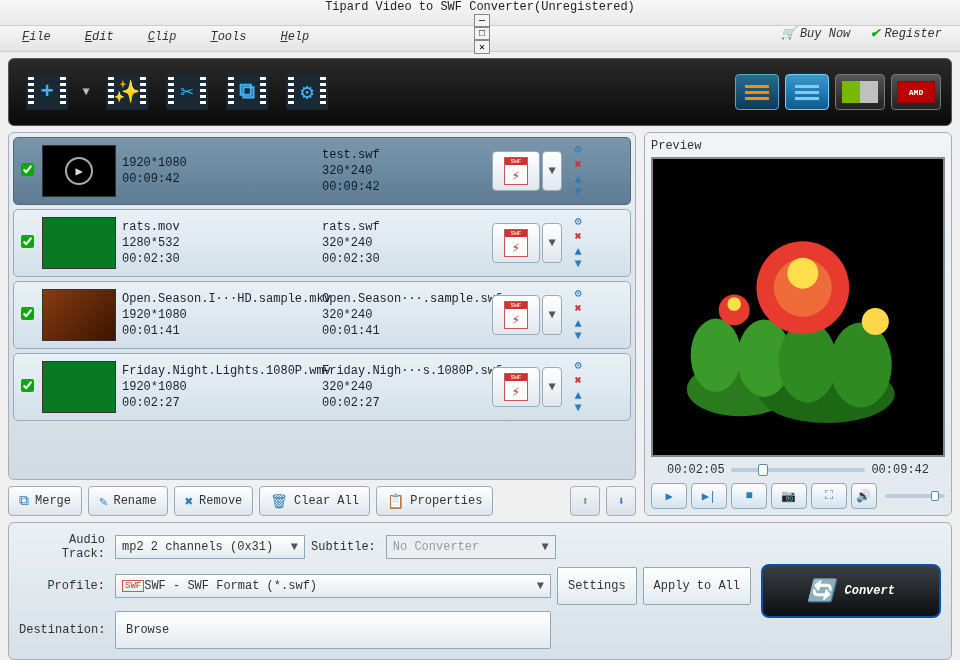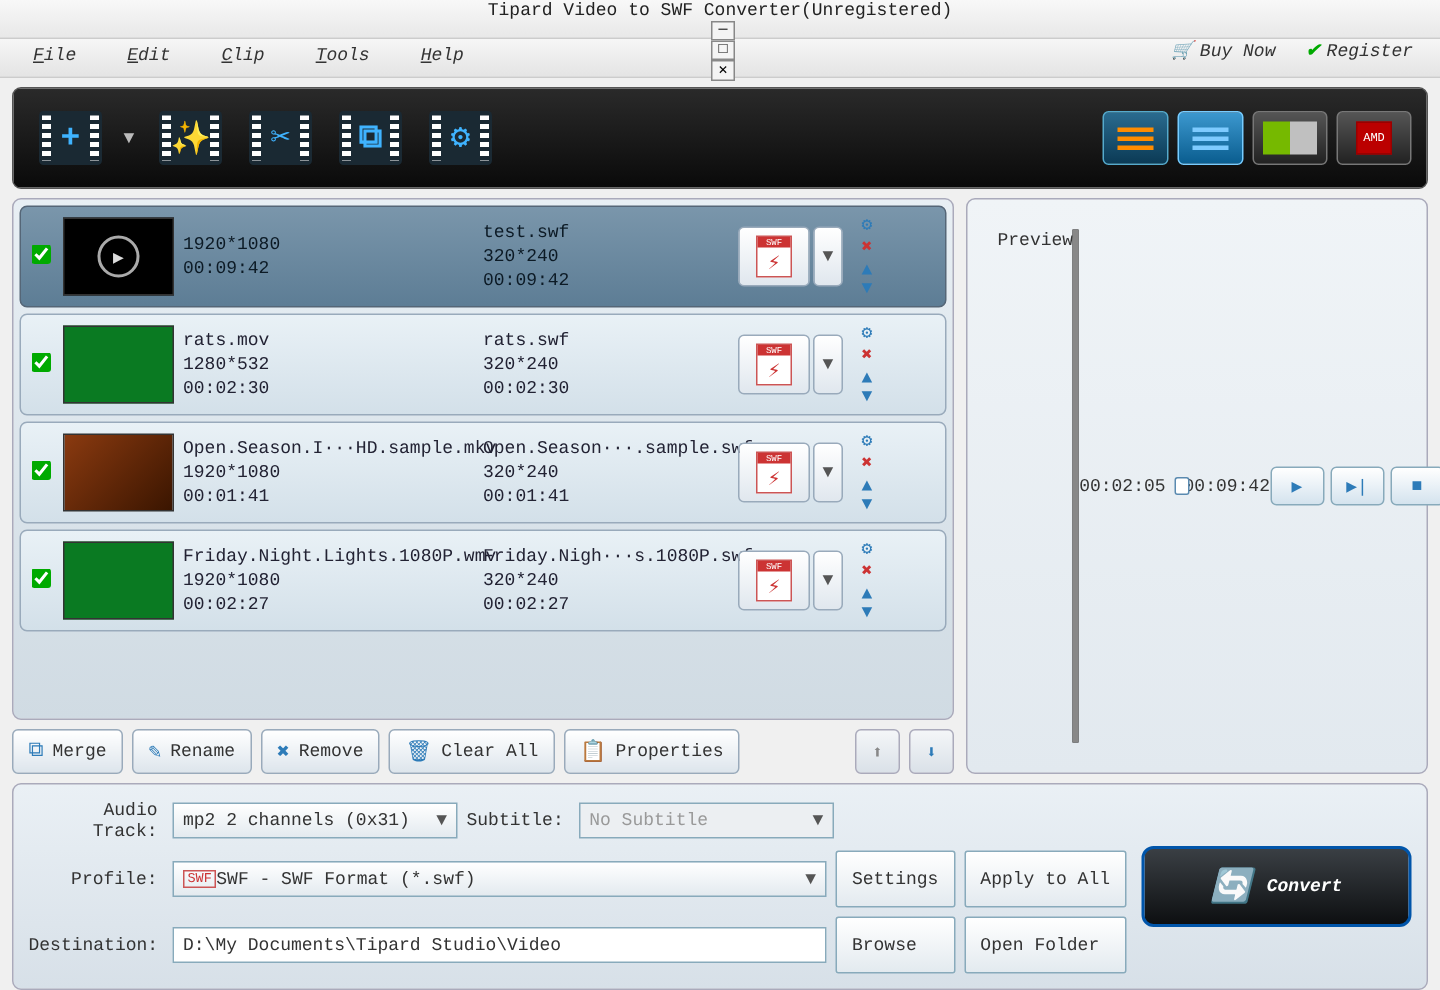--- a/index.html
+++ b/index.html
@@ -21,21 +21,21 @@
   .film-icon { width: 42px; height: 36px; background: #1a2933; border-radius: 3px; position: relative; display: flex; align-items: center; justify-content: center; }
   .film-icon::before, .film-icon::after { content:""; position:absolute; top:3px; bottom:3px; width:6px; background:repeating-linear-gradient(#fff 0 3px,#1a2933 3px 6px); }
   .film-icon::before { left:2px; } .film-icon::after { right:2px; }
   .film-icon .overlay { color:#3fb3ff; font-size:22px; font-weight:bold; }
   .tb-spacer { flex: 1; }
   .toggle-btn { width: 44px; height: 36px; border-radius: 4px; margin-left: 6px; display:flex; align-items:center; justify-content:center; }
   .toggle-btn.alt1 { background: linear-gradient(#2a6b8f,#0b3a55); border:1px solid #5ac; }
   .toggle-btn.alt2 { background: linear-gradient(#3c98cf,#0a5d8f); border:1px solid #7cf; }
   .brand-btn { width: 50px; height: 36px; border-radius: 4px; background: linear-gradient(#555,#222); border:1px solid #777; margin-left: 6px; display:flex; align-items:center; justify-content:center; }
   .nv-logo { width:36px; height:22px; background:linear-gradient(90deg,#76b900 0 50%, #c0c0c0 50% 100%); }
-  .amd-logo { width:24px; height:22px; background:#b00; color:#fff; font-size:8px; font-weight:normal; display:flex; align-items:center; justify-content:center; border:1px solid #900; }
+  .amd-logo { width:38px; height:22px; background:#b00; color:#fff; font-size:8px; font-weight:bold; display:flex; align-items:center; justify-content:center; border:1px solid #900; }
 
   .content { display: flex; padding: 0 8px 6px 8px; gap: 8px; height: 390px; }
   .left-col { flex: 1; display:flex; flex-direction:column; }
   .list-area { flex: 1; background: linear-gradient(#e8eff4,#d0dbe3); border: 1px solid #aab; border-radius: 6px; padding: 4px; overflow: hidden; }
   .row { display: flex; align-items: center; height: 68px; border: 1px solid #9ab; border-radius: 5px; margin-bottom: 4px; padding: 4px; background: linear-gradient(#e9f1f6,#d3e0e9); }
   .row.selected { background: linear-gradient(#7a96ab,#5d7d95); border-color:#567; }
   .row .chk { width: 18px; text-align:center; }
   .row .chk input { accent-color:#0a0; }
   .thumb { width: 74px; height: 52px; background:#000; border:1px solid #333; margin: 0 6px; display:flex; align-items:center; justify-content:center; position:relative; overflow:hidden; }
   .thumb.play { background:#000; }
@@ -56,25 +56,25 @@
   .x-ic { color:#c33; }
   .arrows-ic { color:#2d7bb8; font-size:10px; line-height:8px; display:flex; flex-direction:column; align-items:center; }
 
   .list-buttons { display:flex; gap:6px; margin-top:6px; align-items:center; }
   .lb { height: 30px; border:1px solid #9ab; border-radius:4px; background:linear-gradient(#fff,#dde5ec); display:flex; align-items:center; padding:0 10px; gap:6px; color:#333; }
   .lb .ic { color:#2d7bb8; font-size:14px; }
   .sq-btn { width:30px; height:30px; border:1px solid #aab; border-radius:4px; background:linear-gradient(#f4f6f8,#dae1e8); display:flex; align-items:center; justify-content:center; color:#888; }
   .sq-btn.active { color:#2d7bb8; }
 
   .right-col { width: 308px; display:flex; flex-direction:column; }
-  .preview-box { flex:1; border:1px solid #aab; border-radius:6px; background:linear-gradient(#f0f4f7,#e2e9ef); padding:20px; display:flex; }
+  .preview-box { flex:1; border:1px solid #aab; border-radius:6px; background:linear-gradient(#f0f4f7,#e2e9ef); padding:6px; display:flex; flex-direction:column; }
   .preview-label { color:#333; margin-bottom:4px; }
   .video-frame { flex:1; background:#000; border:2px solid #888; display:flex; align-items:center; justify-content:center; overflow:hidden; position:relative; }
   .cactus-svg { width:100%; height:100%; }
-  .time-row { display:flex; align-items:center; gap:6px; margin:6px 0; color:#333; font-size:11px; }
+  .time-row { display:flex; align-items:center; gap:6px; margin:6px 16px; color:#333; font-size:11px; }
   .slider { flex:1; height:4px; background:#bcd; position:relative; border-radius:2px; }
   .slider .thumb-s { position:absolute; left:20%; top:-4px; width:10px; height:12px; background:#fff; border:1px solid #5a8ab0; border-radius:2px; }
   .play-row { display:flex; gap:4px; align-items:center; }
   .pbtn { width:36px; height:26px; border:1px solid #8ab; border-radius:4px; background:linear-gradient(#fff,#d4e3ee); display:flex; align-items:center; justify-content:center; color:#2d7bb8; font-size:13px; }
   .vol-slider { flex:1; height:4px; background:#bcd; position:relative; border-radius:2px; margin-left:4px; }
   .vol-slider .th { position:absolute; right:10%; top:-3px; width:8px; height:10px; background:#fff; border:1px solid #5a8ab0; border-radius:2px; }
 
   .bottom { margin:0 8px 8px 8px; border:1px solid #aab; border-radius:6px; background:linear-gradient(#eaf0f5,#d7e0e8); padding:10px 10px; display:flex; gap:10px; align-items:center; }
   .form-area { flex:1; display:grid; grid-template-columns: 90px 1fr auto auto; gap:6px 6px; align-items:center; }
   .form-area label { text-align:right; color:#333; padding-right:4px; }
@@ -372,46 +372,40 @@
 <div class="bottom">
   <div class="form-area">
     <label>Audio Track:</label>
     <div style="display:flex; gap:6px; align-items:center; grid-column: 2 / span 3;">
       <div class="combo" style="width:190px">
           <span>mp2 2 channels (0x31)</span>
           <span class="arrow">▼</span>
         </div>
       <label>Subtitle:</label>
       <div class="combo dis" style="width:170px">
-          <span>No Subtitle</span>
+          <span>No Converter</span>
           <span class="arrow">▼</span>
         </div>
     </div>
 
     <label>Profile:</label>
     <div class="combo">
         <span style="color:#c33;font-size:9px;border:1px solid #c55;padding:0 2px;margin-right:0">SWF</span>
         <span>SWF - SWF Format (*.swf)</span>
         <span class="arrow">▼</span>
       </div>
     <div class="btn-sm">
         <span>Settings</span>
       </div>
     <div class="btn-sm">
         <span>Apply to All</span>
       </div>
 
     <label>Destination:</label>
-    <div class="textbox">
-        <span>D:\My Documents\Tipard Studio\Video</span>
-      </div>
     <div class="btn-sm">
         <span>Browse</span>
-      </div>
-    <div class="btn-sm">
-        <span>Open Folder</span>
       </div>
   </div>
   <div class="convert-btn">
     <span class="ic">🔄</span>
     <span>Convert</span>
   </div>
 </div>
 
 </body></html>

